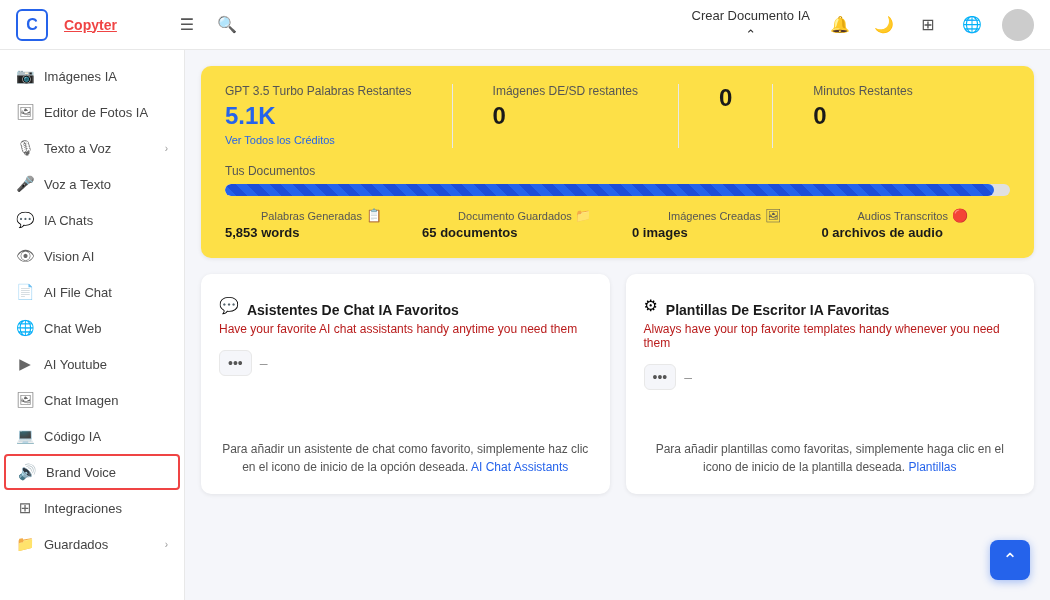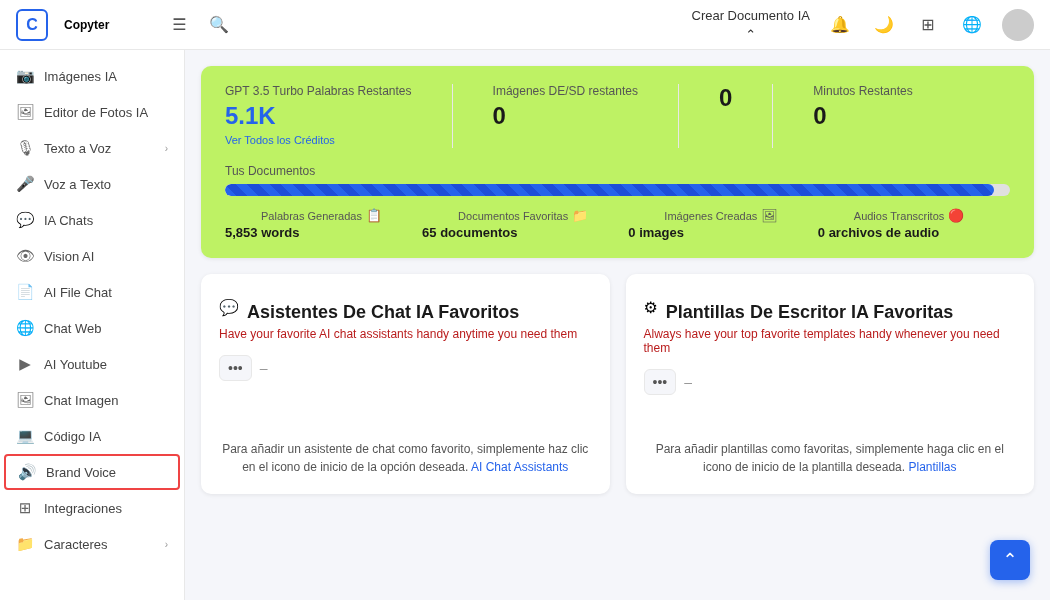--- a/index.html
+++ b/index.html
@@ -17,21 +17,21 @@
       flex-shrink: 0;
     }
     .logo-box {
       width: 32px; height: 32px;
       background: #fff;
       border: 2px solid #2563eb;
       border-radius: 6px;
       display: flex; align-items: center; justify-content: center;
       font-weight: 800; font-size: 16px; color: #2563eb;
     }
-    .logo-text { font-size: 12px; font-weight: 700; color: #000000; }
+    .logo-text { font-size: 14px; font-weight: 700; color: #ef4444; text-decoration: underline; }
     .header-icons { margin-left: auto; display: flex; align-items: center; gap: 16px; }
     .header-icon { width: 28px; height: 28px; display: flex; align-items: center; justify-content: center; color: #555; font-size: 16px; cursor: pointer; }
     .header-create-btn {
       background: transparent; border: none; font-size: 13px; color: #333;
       cursor: pointer; display: flex; align-items: center; gap: 4px; flex-direction: column;
     }
     .avatar { width: 32px; height: 32px; border-radius: 50%; background: #ccc; }
 
     .layout { display: flex; flex: 1; overflow: hidden; }
 
@@ -66,21 +66,21 @@
       flex: 1;
       overflow-y: auto;
       padding: 16px;
       display: flex;
       flex-direction: column;
       gap: 16px;
     }
 
     
     .credits-card {
-      background: #bef264;
+      background: #fde047;
       border-radius: 10px;
       padding: 18px 24px;
       box-shadow: 0 1px 4px rgba(0,0,0,0.08);
     }
     .credits-top { display: flex; gap: 40px; align-items: flex-start; margin-bottom: 16px; }
     .credit-block {}
     .credit-label { font-size: 12px; color: #555; margin-bottom: 4px; }
     .credit-value { font-size: 24px; font-weight: 700; color: #2563eb; }
     .credit-link { font-size: 11px; color: #2563eb; cursor: pointer; text-decoration: none; }
     .credit-block-zero .credit-value { font-size: 24px; font-weight: 700; color: #1a1a1a; }
@@ -114,21 +114,21 @@
       flex: 1;
       background: #fff;
       border-radius: 10px;
       padding: 18px;
       box-shadow: 0 1px 4px rgba(0,0,0,0.08);
       min-height: 220px;
       display: flex;
       flex-direction: column;
     }
     .col-card-header { display: flex; align-items: center; gap: 8px; margin-bottom: 4px; }
-    .col-card-title { font-size: 18px; font-weight: 700; color: #1a1a1a; margin-top: 10px; }
+    .col-card-title { font-size: 14px; font-weight: 700; color: #1a1a1a; margin-top: 10px; }
     .col-card-subtitle { font-size: 12px; color: #b91c1c; margin-bottom: 14px; }
     .col-card-icon { font-size: 16px; }
 
     .card-controls { display: flex; align-items: center; gap: 8px; margin-bottom: 12px; }
     .dots-btn {
       background: #f5f6fa; border: 1px solid #e8e8e8;
       border-radius: 6px; padding: 4px 8px;
       font-size: 14px; cursor: pointer; color: #555;
     }
     .card-footer-text {
@@ -227,21 +227,21 @@
     <div class="sidebar-item highlighted">
       <span class="sidebar-icon">🔊</span>
       <span class="sidebar-label">Brand Voice</span>
     </div>
     <div class="sidebar-item">
       <span class="sidebar-icon">⊞</span>
       <span class="sidebar-label">Integraciones</span>
     </div>
     <div class="sidebar-item">
       <span class="sidebar-icon">📁</span>
-      <span class="sidebar-label">Caracteres</span>
+      <span class="sidebar-label">Guardados</span>
       <span class="sidebar-arrow">›</span>
     </div>
   </nav>
 
   <main class="main">
 
     <div class="credits-card">
       <div class="credits-top">
         <div class="credit-block">
           <div class="credit-label">GPT 3.5 Turbo Palabras Restantes</div>
@@ -274,21 +274,21 @@
       <div class="stats-row">
         <div class="stat-block">
           <div class="stat-label">
             <span>Palabras Generadas</span>
             <span class="stat-icon">📋</span>
           </div>
           <div class="stat-value">5,853 words</div>
         </div>
         <div class="stat-block">
           <div class="stat-label">
-            <span>Documentos Favoritas</span>
+            <span>Documento Guardados</span>
             <span class="stat-icon">📁</span>
           </div>
           <div class="stat-value">65 documentos</div>
         </div>
         <div class="stat-block">
           <div class="stat-label">
             <span>Imágenes Creadas</span>
             <span class="stat-icon">🖼</span>
           </div>
           <div class="stat-value">0 images</div>

